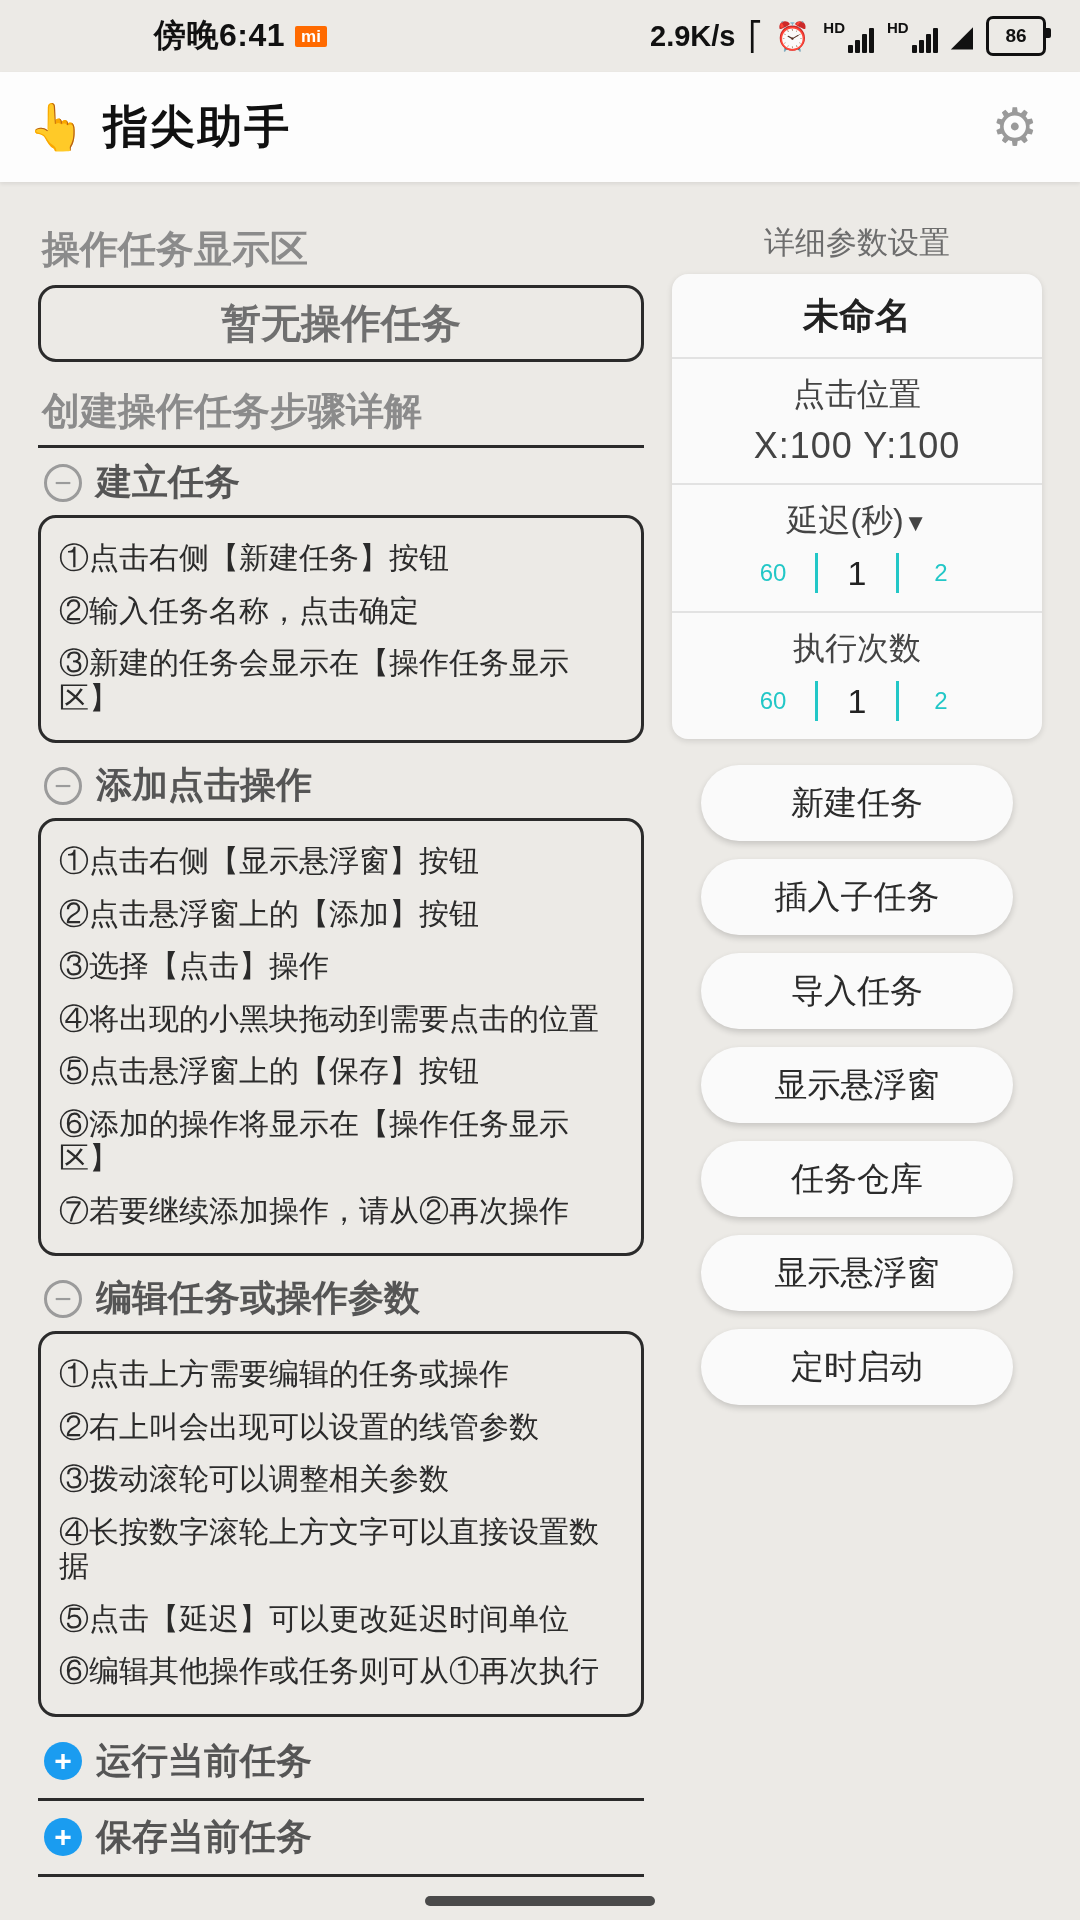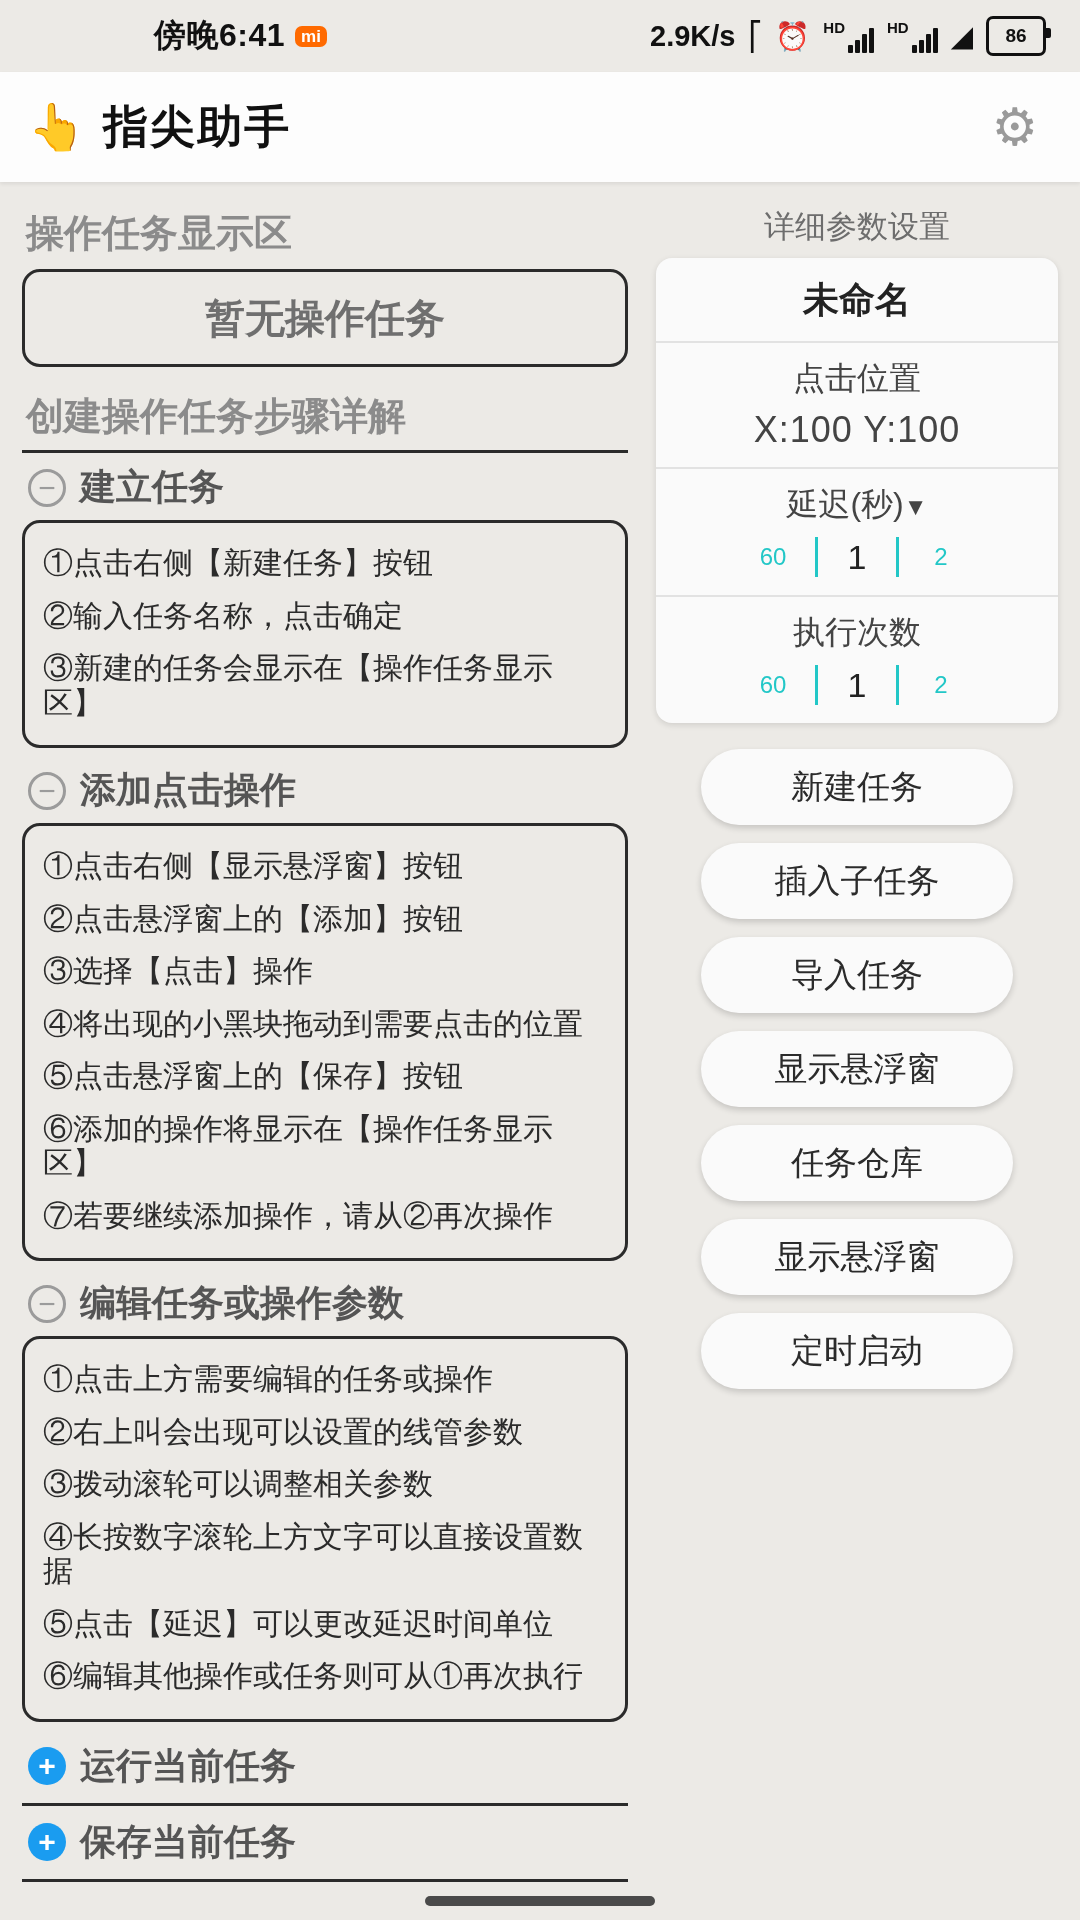--- a/index.html
+++ b/index.html
@@ -16,21 +16,21 @@
     display: flex;
     align-items: center;
     padding: 12px 34px;
     font-size: 30px;
     color: #111;
   }
   .sb-left { display: flex; align-items: center; gap: 10px; flex: 0 0 auto; margin-left: 120px;}
   .sb-time { font-size: 32px; font-weight: bold; letter-spacing: .5px; }
   .mi-badge {
     background: #ff6a00; color: #fff; font-size: 17px; font-weight: bold;
-    border-radius: 7px; padding: 2px 6px; line-height: 1;
+    border-radius: 2px; padding: 2px 6px; line-height: 1;
   }
   .sb-spacer { flex: 1 1 auto; }
   .sb-right { display: flex; align-items: center; gap: 13px; }
   .sb-net { font-size: 29px; font-weight: bold; }
   .icon-bt { font-size: 28px; }
   .icon-alarm { font-size: 28px; }
   .hd-wrap { display: flex; align-items: flex-end; gap: 3px; }
   .hd-lab { font-size: 15px; font-weight: bold; line-height: 1; margin-bottom: 18px; }
   .bars { display: flex; align-items: flex-end; gap: 2px; height: 28px; }
   .bars i { display: block; width: 5px; background: #111; border-radius: 1px; }
@@ -52,35 +52,35 @@
   .appbar {
     height: 110px; background: #fdfdfd;
     display: flex; align-items: center; padding: 0 28px;
     box-shadow: 0 2px 4px rgba(0,0,0,.08);
   }
   .app-logo { font-size: 46px; margin-right: 18px; }
   .app-title { font-size: 45px; font-weight: bold; color: #111; letter-spacing: 2px; }
   .appbar .sp { flex: 1; }
   .gear { font-size: 52px; color: #9a9a9a; margin-right: 14px; }
   
-  .content { display: flex; height: calc(1920px - 72px - 110px); padding: 0; border-radius: 8px; }
+  .content { display: flex; height: calc(1920px - 72px - 110px); padding: 16px; border-radius: 8px; }
   .left {
     width: 650px; padding: 22px 22px 0 22px;
     overflow: hidden;
   }
   .right {
     flex: 1; padding: 20px 22px 0 6px;
   }
   .sec-title {
     font-size: 38px; color: #8b8b8b; font-weight: bold;
     padding: 4px 4px 10px 4px;
   }
   .task-box {
     border: 3px solid #2b2b2b; border-radius: 18px;
-    height: 98px; display: flex; align-items: center; justify-content: center;
+    height: 77px; display: flex; align-items: center; justify-content: center;
     font-size: 40px; color: #6f6f6f; font-weight: bold;
     margin-bottom: 18px; background: #eceae6;
   }
   .hr-title {
     font-size: 38px; color: #8b8b8b; font-weight: bold;
     padding: 6px 4px 8px 4px; border-bottom: 3px solid #2b2b2b;
   }
   .grp-head {
     display: flex; align-items: center; gap: 14px;
     padding: 10px 4px 8px 6px;

